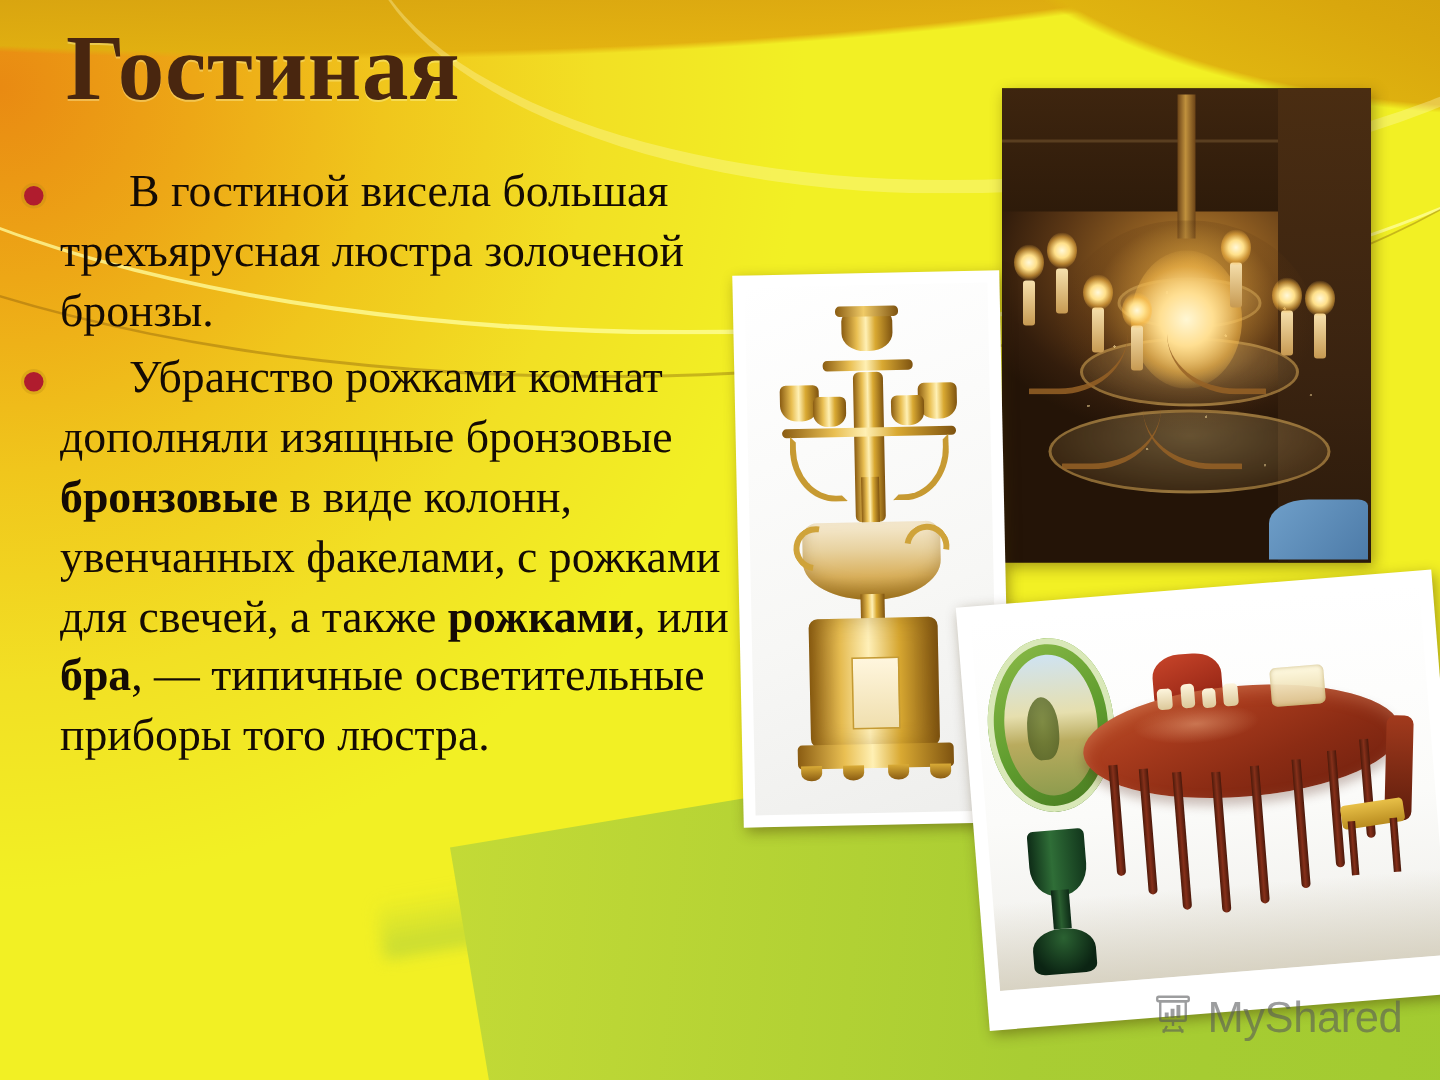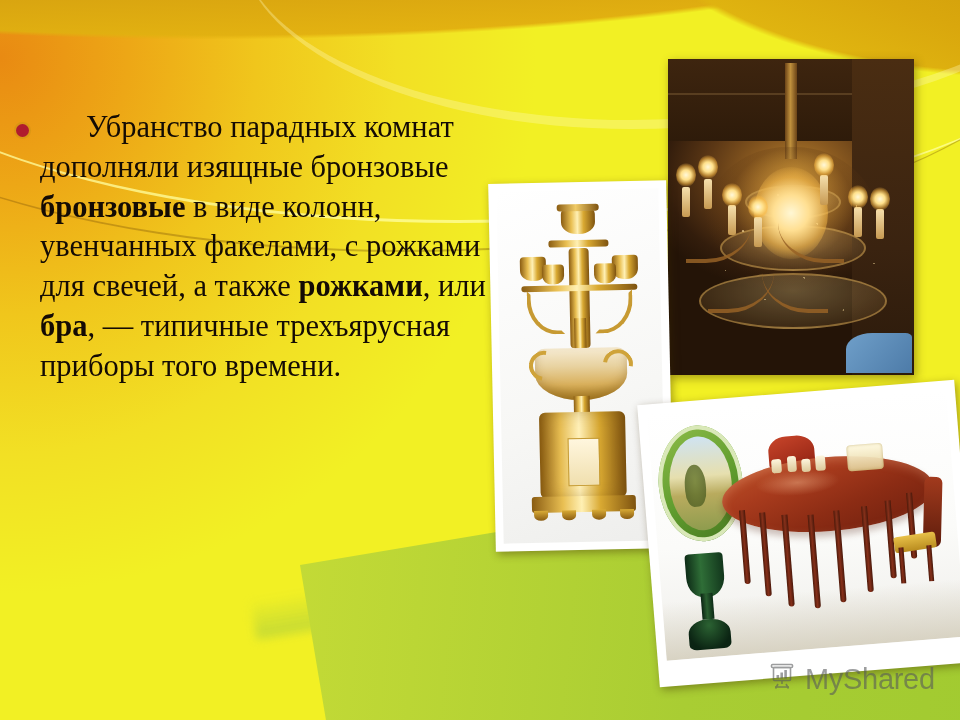--- a/index.html
+++ b/index.html
@@ -440,27 +440,32 @@
 
   <div class="bg-base"></div>
   <div class="bg-top-gold"></div>
   <div class="bg-right-gold"></div>
   <div class="swoosh swoosh-1"></div>
   <div class="swoosh swoosh-2"></div>
   <div class="swoosh swoosh-3"></div>
   <div class="bg-green-soft"></div>
   <div class="bg-green"></div>
 
+  <div id="title">Гостиная</div>
 
   <div id="body-text">
-
 
     <div class="bullet-row">
       <span class="bullet-dot"></span>
-      <span class="bullet-text"><span>Убранство парадных комнат дополняли изящные бронзовые </span><b>бронзовые</b><span> в виде колонн, увенчанных факелами, с рожками для свечей, а также </span><b>рожками</b><span>, или </span><b>бра</b><span>, — типичные трехъярусная приборы того времени.</span></span>
+      <span class="bullet-text"><span>В гостиной висела большая трехъярусная люстра золоченой бронзы.</span></span>
+    </div>
+
+    <div class="bullet-row">
+      <span class="bullet-dot"></span>
+      <span class="bullet-text"><span>Убранство рожками комнат дополняли изящные бронзовые </span><b>бронзовые</b><span> в виде колонн, увенчанных факелами, с рожками для свечей, а также </span><b>рожками</b><span>, или </span><b>бра</b><span>, — типичные осветительные приборы того люстра.</span></span>
     </div>
 
   </div>
 
   <div class="photo" id="photo-chandelier">
     <div class="ceiling"></div>
     <div class="wallR"></div>
     <div class="stem"></div>
     <div class="body"></div>
     <div class="tier t1"></div>

